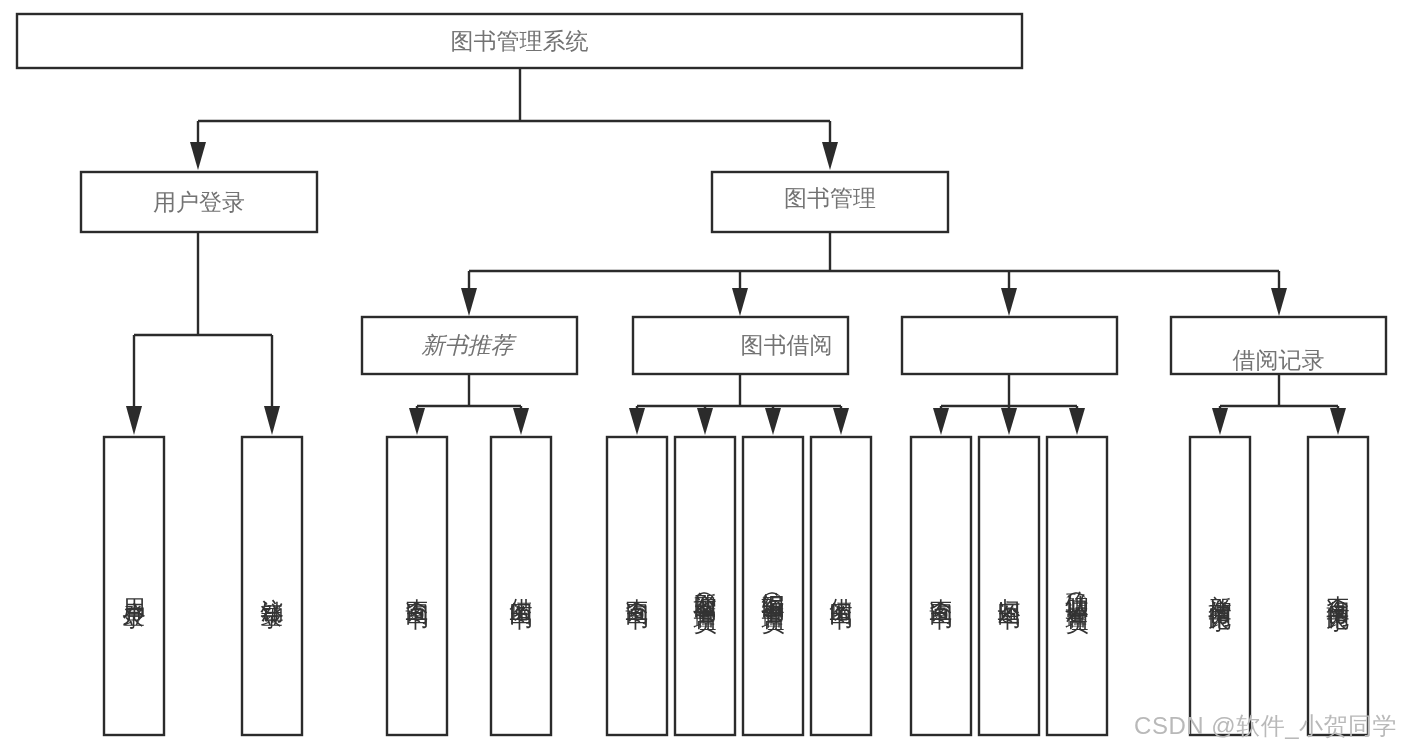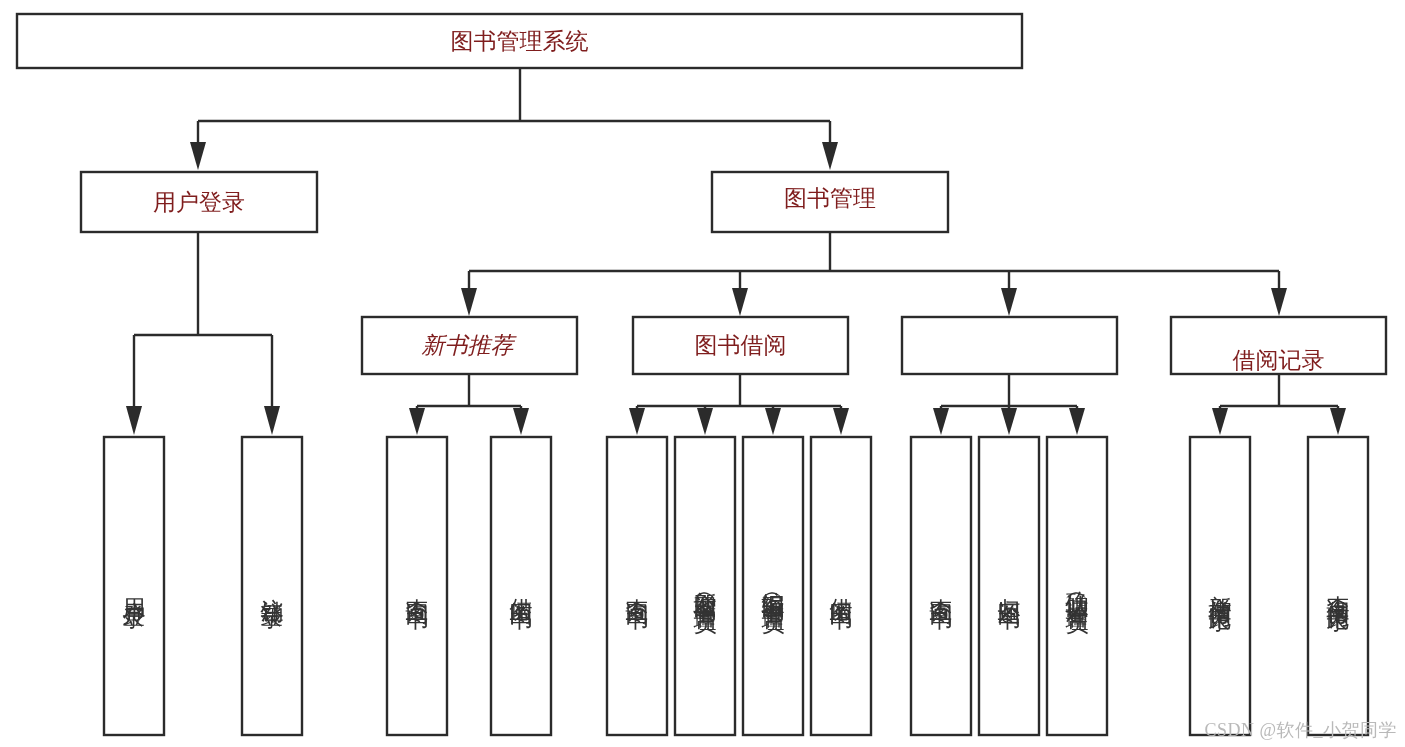--- a/index.html
+++ b/index.html
@@ -62,29 +62,29 @@
   .htext-wrap {
     position: absolute;
     display: flex;
     align-items: center;
     justify-content: center;
     pointer-events: none;
   }
   .htext {
     font-family: "Liberation Sans", "DejaVu Sans", sans-serif;
     font-size: 23px;
-    color: #7f1d1d;
+    color: #737373;
     white-space: nowrap;
   }
   #watermark {
     position: absolute;
     right: 8px;
     bottom: 5px;
-    font-family: Liberation Serif, serif;
-    font-size: 18px;
+    font-family: Liberation Sans, sans-serif;
+    font-size: 24px;
     color: #b9b9b9;
     white-space: nowrap;
     letter-spacing: 0.5px;
   }
 </style>
 </head>
 <body>
 
 <div id="diagram-root">
 
@@ -193,21 +193,21 @@
   <div class="htext-wrap" style="left:81px; top:172px; width:236px; height:60px;">
     <span class="htext">用户登录</span>
   </div>
   <div class="htext-wrap" style="left:712px; top:172px; width:236px; height:52px;">
     <span class="htext">图书管理</span>
   </div>
 
   <div class="htext-wrap" style="left:362px; top:317px; width:211px; height:57px;font-style:italic;">
     <span class="htext">新书推荐</span>
   </div>
-  <div class="htext-wrap" style="left:633px; top:317px; width:215px; height:57px;">
+  <div class="htext-wrap" style="left:633px; top:317px; width:215px; height:57px;padding-left:46px;">
     <span class="htext">图书借阅</span>
   </div>
   <div class="htext-wrap" style="left:1171px; top:317px; width:215px; height:57px;margin-top:15px;">
     <span class="htext">借阅记录</span>
   </div>
 
   <div class="vtext-wrap" style="left:104px; top:437px; width:60px; height:298px;">
     <span class="vtext">用户登录</span>
   </div>
   <div class="vtext-wrap" style="left:242px; top:437px; width:60px; height:298px;">

